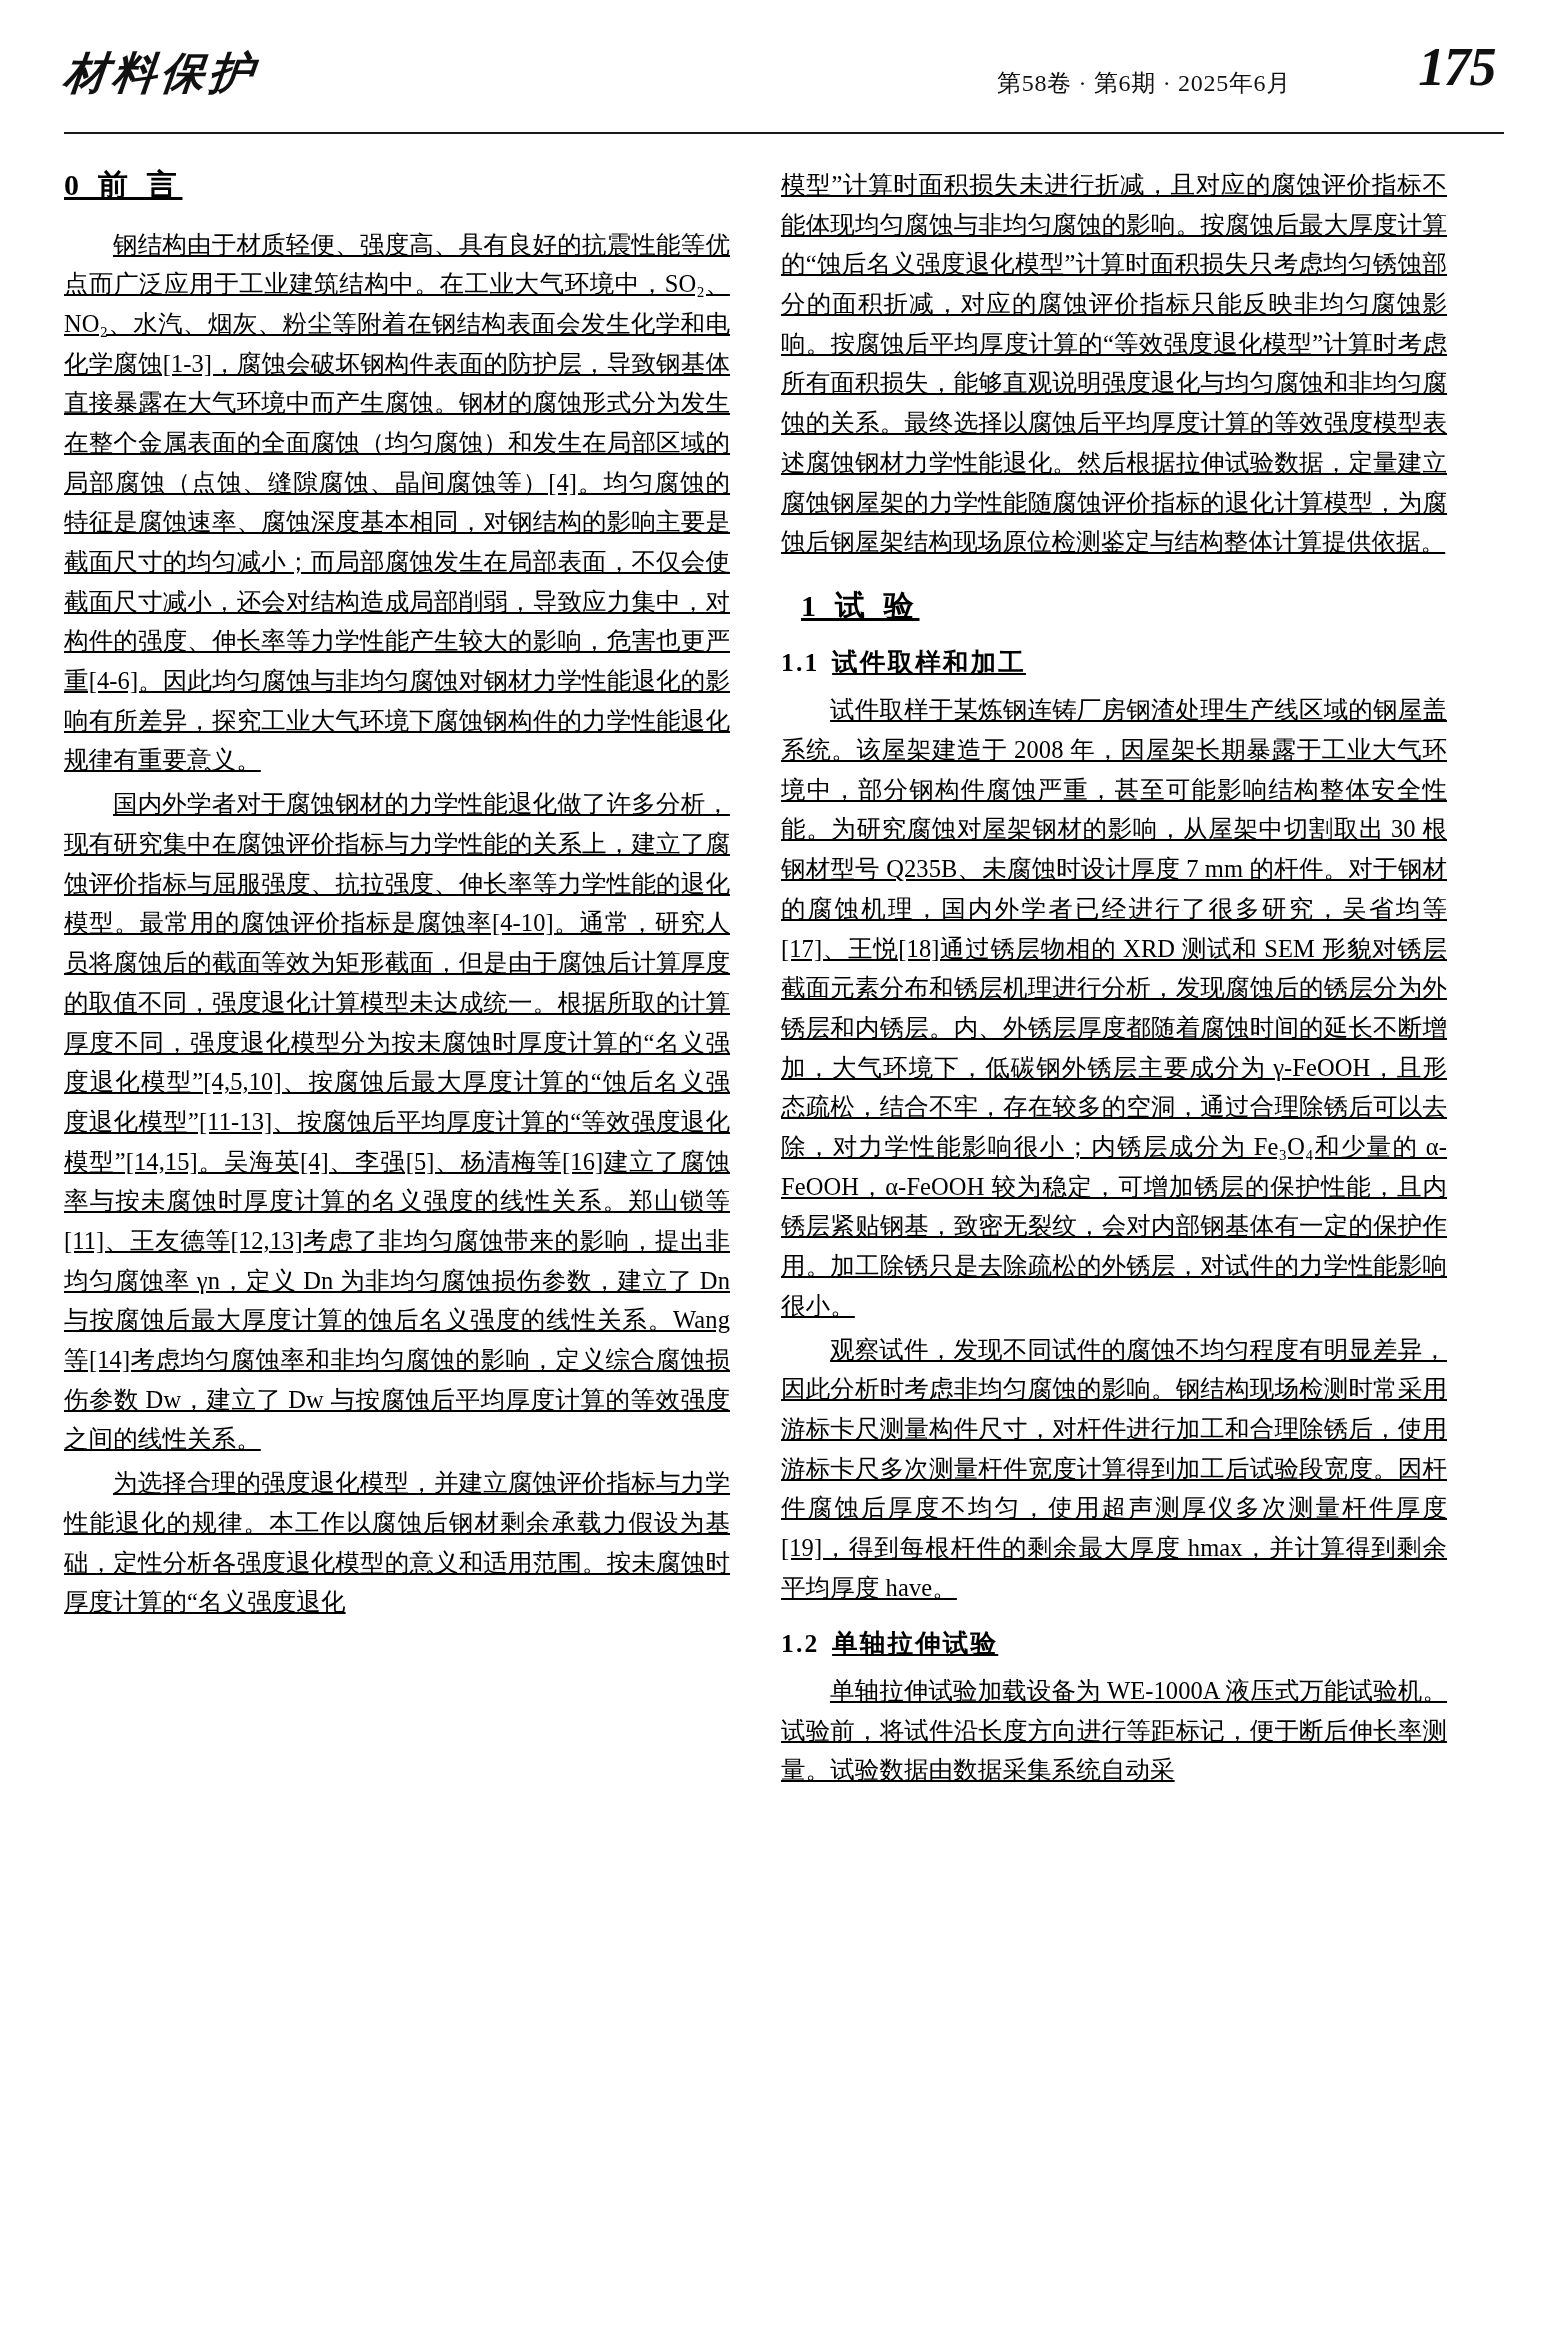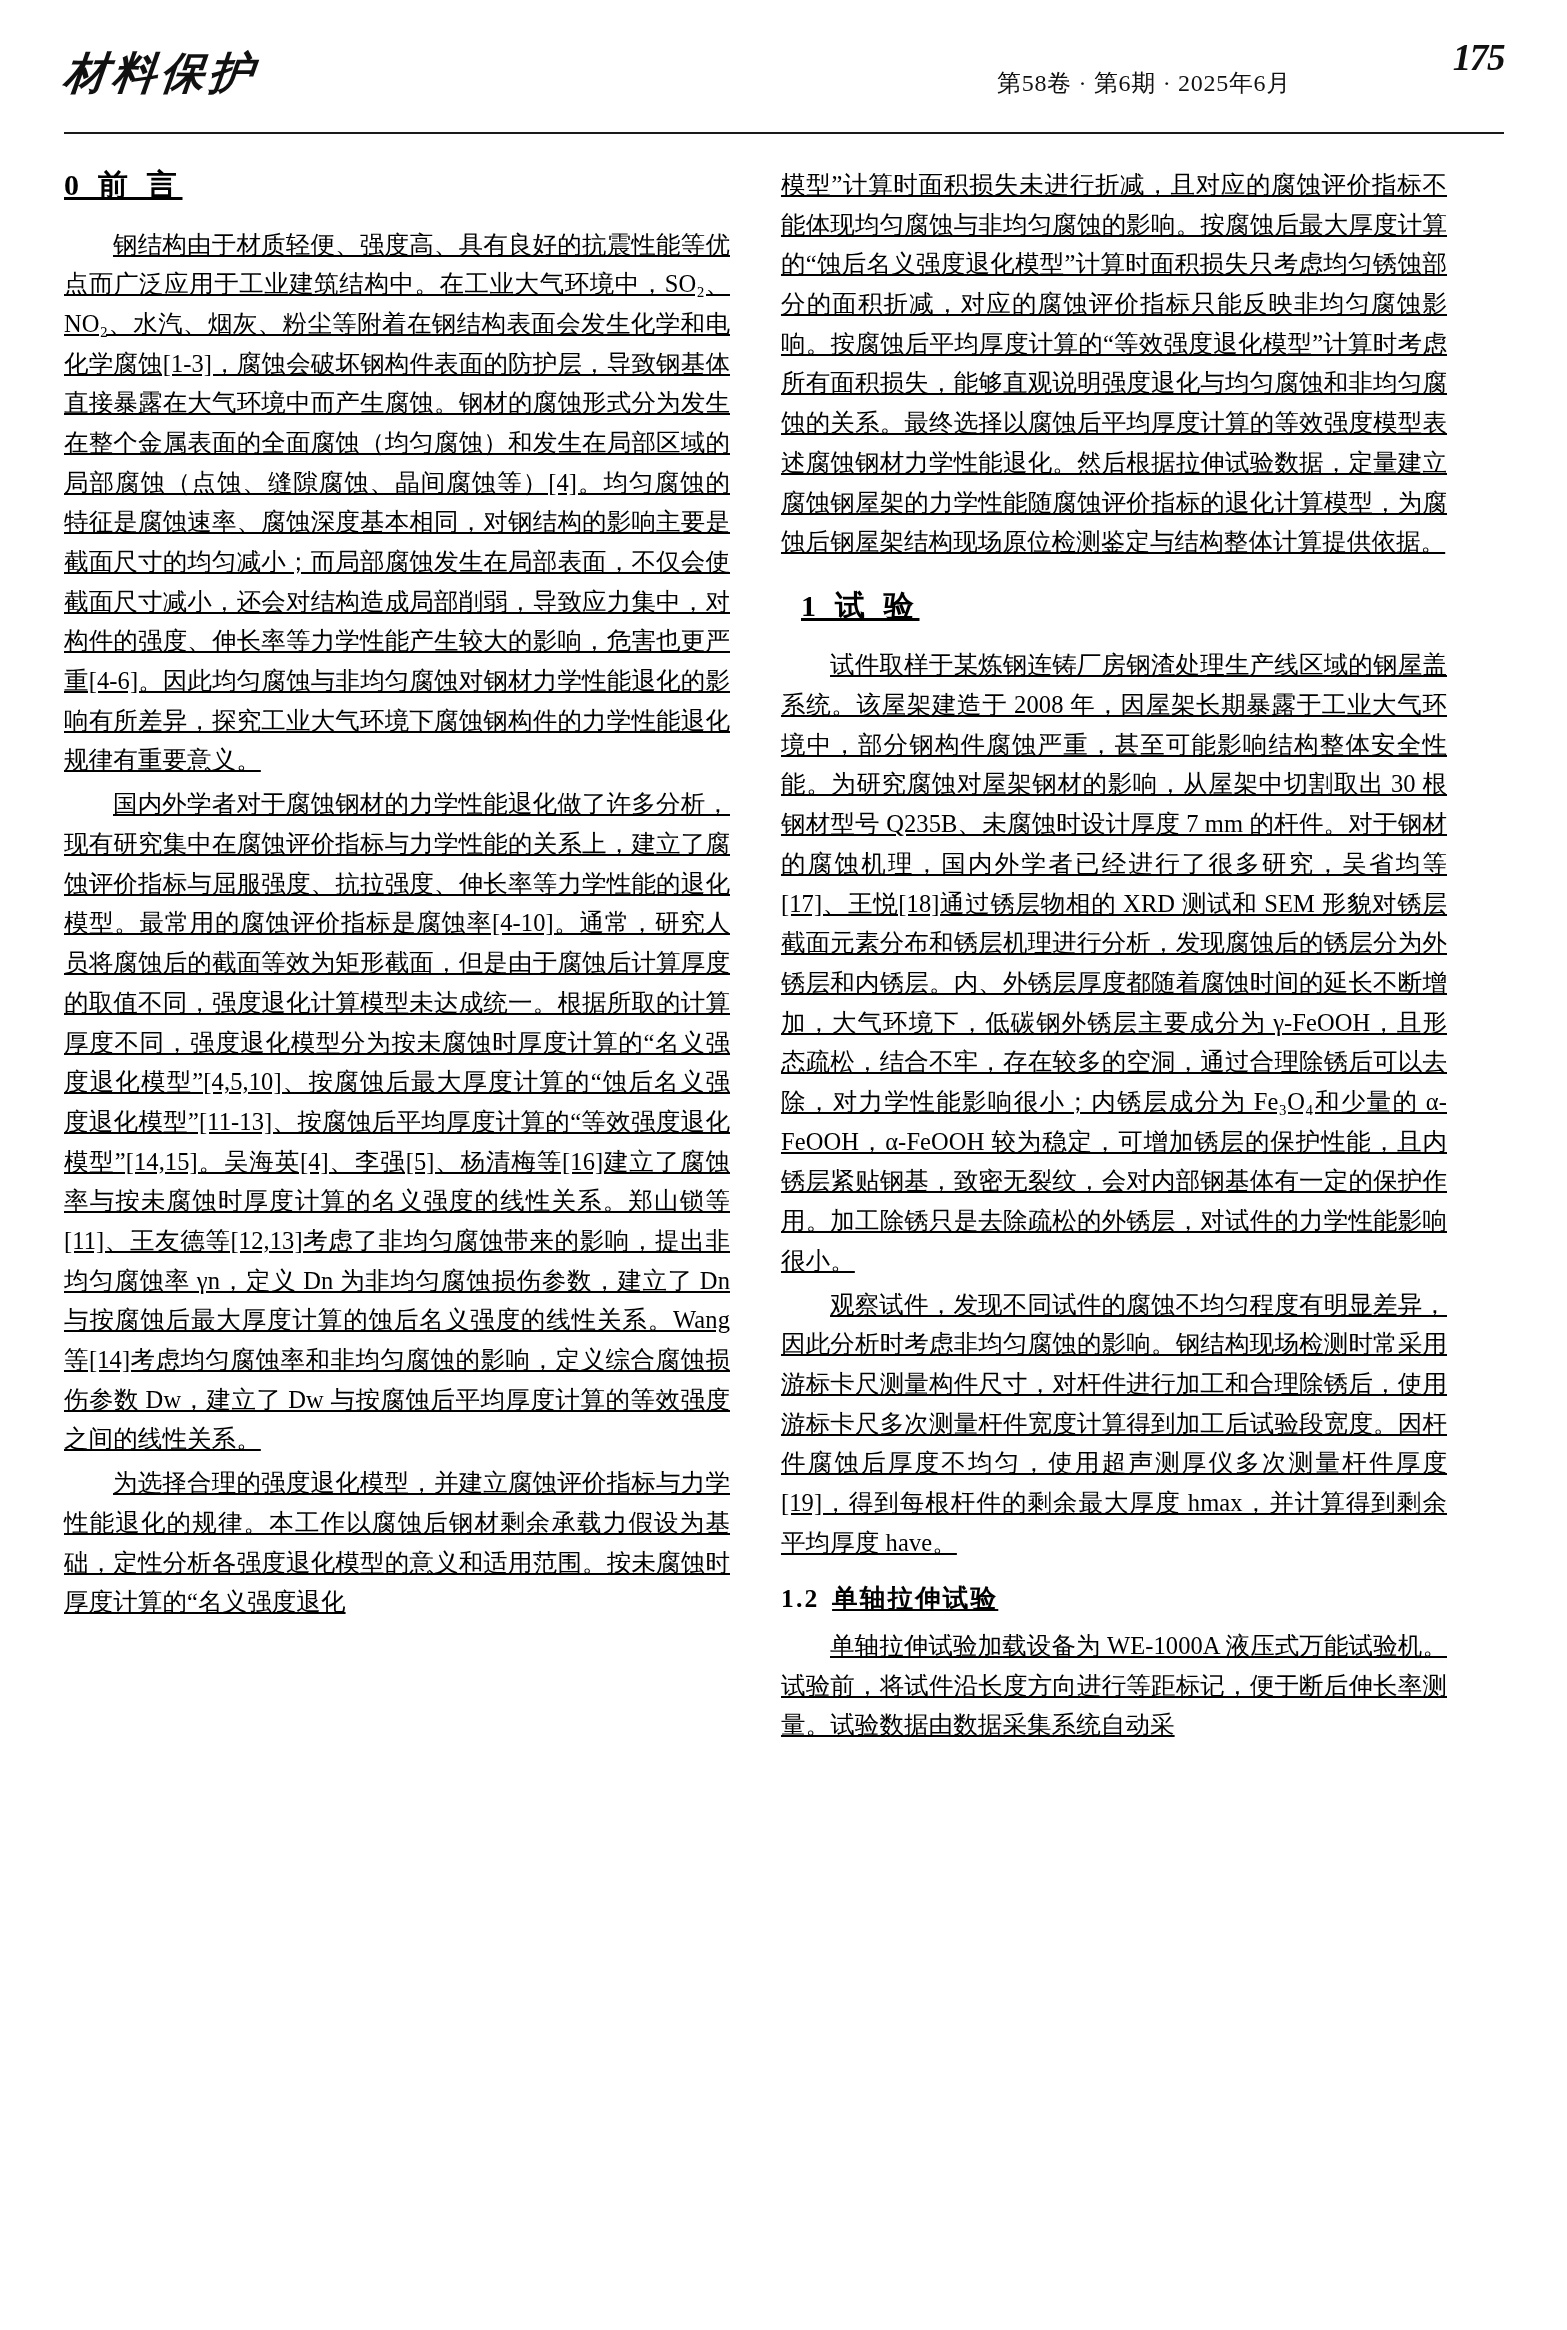--- a/index.html
+++ b/index.html
@@ -47,23 +47,23 @@
     position: absolute;
     right: 213px;
     top: 40px;
     font-size: 24px;
     letter-spacing: 0.7px;
     color: #111;
     white-space: nowrap;
   }
   .page-number {
     position: absolute;
-    right: 0;
+    right: 9px;
     top: 8.5px;
-    font-size: 37px;
+    font-size: 54px;
     font-weight: bold;
     font-style: italic;
     letter-spacing: -1.4px;
     color: #111;
   }
 
   
   .columns {
     margin: 31px 64px 0 64px;
     display: flex;
@@ -127,20 +127,23 @@
       <p class="para">钢结构由于材质轻便、强度高、具有良好的抗震性能等优点而广泛应用于工业建筑结构中。在工业大气环境中，SO₂、NO₂、水汽、烟灰、粉尘等附着在钢结构表面会发生化学和电化学腐蚀[1-3]，腐蚀会破坏钢构件表面的防护层，导致钢基体直接暴露在大气环境中而产生腐蚀。钢材的腐蚀形式分为发生在整个金属表面的全面腐蚀（均匀腐蚀）和发生在局部区域的局部腐蚀（点蚀、缝隙腐蚀、晶间腐蚀等）[4]。均匀腐蚀的特征是腐蚀速率、腐蚀深度基本相同，对钢结构的影响主要是截面尺寸的均匀减小；而局部腐蚀发生在局部表面，不仅会使截面尺寸减小，还会对结构造成局部削弱，导致应力集中，对构件的强度、伸长率等力学性能产生较大的影响，危害也更严重[4-6]。因此均匀腐蚀与非均匀腐蚀对钢材力学性能退化的影响有所差异，探究工业大气环境下腐蚀钢构件的力学性能退化规律有重要意义。</p>
       <p class="para">国内外学者对于腐蚀钢材的力学性能退化做了许多分析，现有研究集中在腐蚀评价指标与力学性能的关系上，建立了腐蚀评价指标与屈服强度、抗拉强度、伸长率等力学性能的退化模型。最常用的腐蚀评价指标是腐蚀率[4-10]。通常，研究人员将腐蚀后的截面等效为矩形截面，但是由于腐蚀后计算厚度的取值不同，强度退化计算模型未达成统一。根据所取的计算厚度不同，强度退化模型分为按未腐蚀时厚度计算的“名义强度退化模型”[4,5,10]、按腐蚀后最大厚度计算的“蚀后名义强度退化模型”[11-13]、按腐蚀后平均厚度计算的“等效强度退化模型”[14,15]。吴海英[4]、李强[5]、杨清梅等[16]建立了腐蚀率与按未腐蚀时厚度计算的名义强度的线性关系。郑山锁等[11]、王友德等[12,13]考虑了非均匀腐蚀带来的影响，提出非均匀腐蚀率 γn，定义 Dn 为非均匀腐蚀损伤参数，建立了 Dn 与按腐蚀后最大厚度计算的蚀后名义强度的线性关系。Wang 等[14]考虑均匀腐蚀率和非均匀腐蚀的影响，定义综合腐蚀损伤参数 Dw，建立了 Dw 与按腐蚀后平均厚度计算的等效强度之间的线性关系。</p>
       <p class="para">为选择合理的强度退化模型，并建立腐蚀评价指标与力学性能退化的规律。本工作以腐蚀后钢材剩余承载力假设为基础，定性分析各强度退化模型的意义和适用范围。按未腐蚀时厚度计算的“名义强度退化</p>
     </div>
 
     <div class="col">
       <p class="para noindent">模型”计算时面积损失未进行折减，且对应的腐蚀评价指标不能体现均匀腐蚀与非均匀腐蚀的影响。按腐蚀后最大厚度计算的“蚀后名义强度退化模型”计算时面积损失只考虑均匀锈蚀部分的面积折减，对应的腐蚀评价指标只能反映非均匀腐蚀影响。按腐蚀后平均厚度计算的“等效强度退化模型”计算时考虑所有面积损失，能够直观说明强度退化与均匀腐蚀和非均匀腐蚀的关系。最终选择以腐蚀后平均厚度计算的等效强度模型表述腐蚀钢材力学性能退化。然后根据拉伸试验数据，定量建立腐蚀钢屋架的力学性能随腐蚀评价指标的退化计算模型，为腐蚀后钢屋架结构现场原位检测鉴定与结构整体计算提供依据。</p>
 
       <h2 class="sec spaced">1   试   验</h2>
 
+      <h3 class="subsec">
+        <span class="sub-label">1.1</span><span>试件取样和加工</span>
+      </h3>
 
       <p class="para">试件取样于某炼钢连铸厂房钢渣处理生产线区域的钢屋盖系统。该屋架建造于 2008 年，因屋架长期暴露于工业大气环境中，部分钢构件腐蚀严重，甚至可能影响结构整体安全性能。为研究腐蚀对屋架钢材的影响，从屋架中切割取出 30 根钢材型号 Q235B、未腐蚀时设计厚度 7 mm 的杆件。对于钢材的腐蚀机理，国内外学者已经进行了很多研究，吴省均等[17]、王悦[18]通过锈层物相的 XRD 测试和 SEM 形貌对锈层截面元素分布和锈层机理进行分析，发现腐蚀后的锈层分为外锈层和内锈层。内、外锈层厚度都随着腐蚀时间的延长不断增加，大气环境下，低碳钢外锈层主要成分为 γ-FeOOH，且形态疏松，结合不牢，存在较多的空洞，通过合理除锈后可以去除，对力学性能影响很小；内锈层成分为 Fe₃O₄和少量的 α-FeOOH，α-FeOOH 较为稳定，可增加锈层的保护性能，且内锈层紧贴钢基，致密无裂纹，会对内部钢基体有一定的保护作用。加工除锈只是去除疏松的外锈层，对试件的力学性能影响很小。</p>
       <p class="para">观察试件，发现不同试件的腐蚀不均匀程度有明显差异，因此分析时考虑非均匀腐蚀的影响。钢结构现场检测时常采用游标卡尺测量构件尺寸，对杆件进行加工和合理除锈后，使用游标卡尺多次测量杆件宽度计算得到加工后试验段宽度。因杆件腐蚀后厚度不均匀，使用超声测厚仪多次测量杆件厚度[19]，得到每根杆件的剩余最大厚度 hmax，并计算得到剩余平均厚度 have。</p>
 
       <h3 class="subsec">
         <span class="sub-label">1.2</span><span>单轴拉伸试验</span>
       </h3>
 
       <p class="para">单轴拉伸试验加载设备为 WE-1000A 液压式万能试验机。试验前，将试件沿长度方向进行等距标记，便于断后伸长率测量。试验数据由数据采集系统自动采</p>
     </div>

